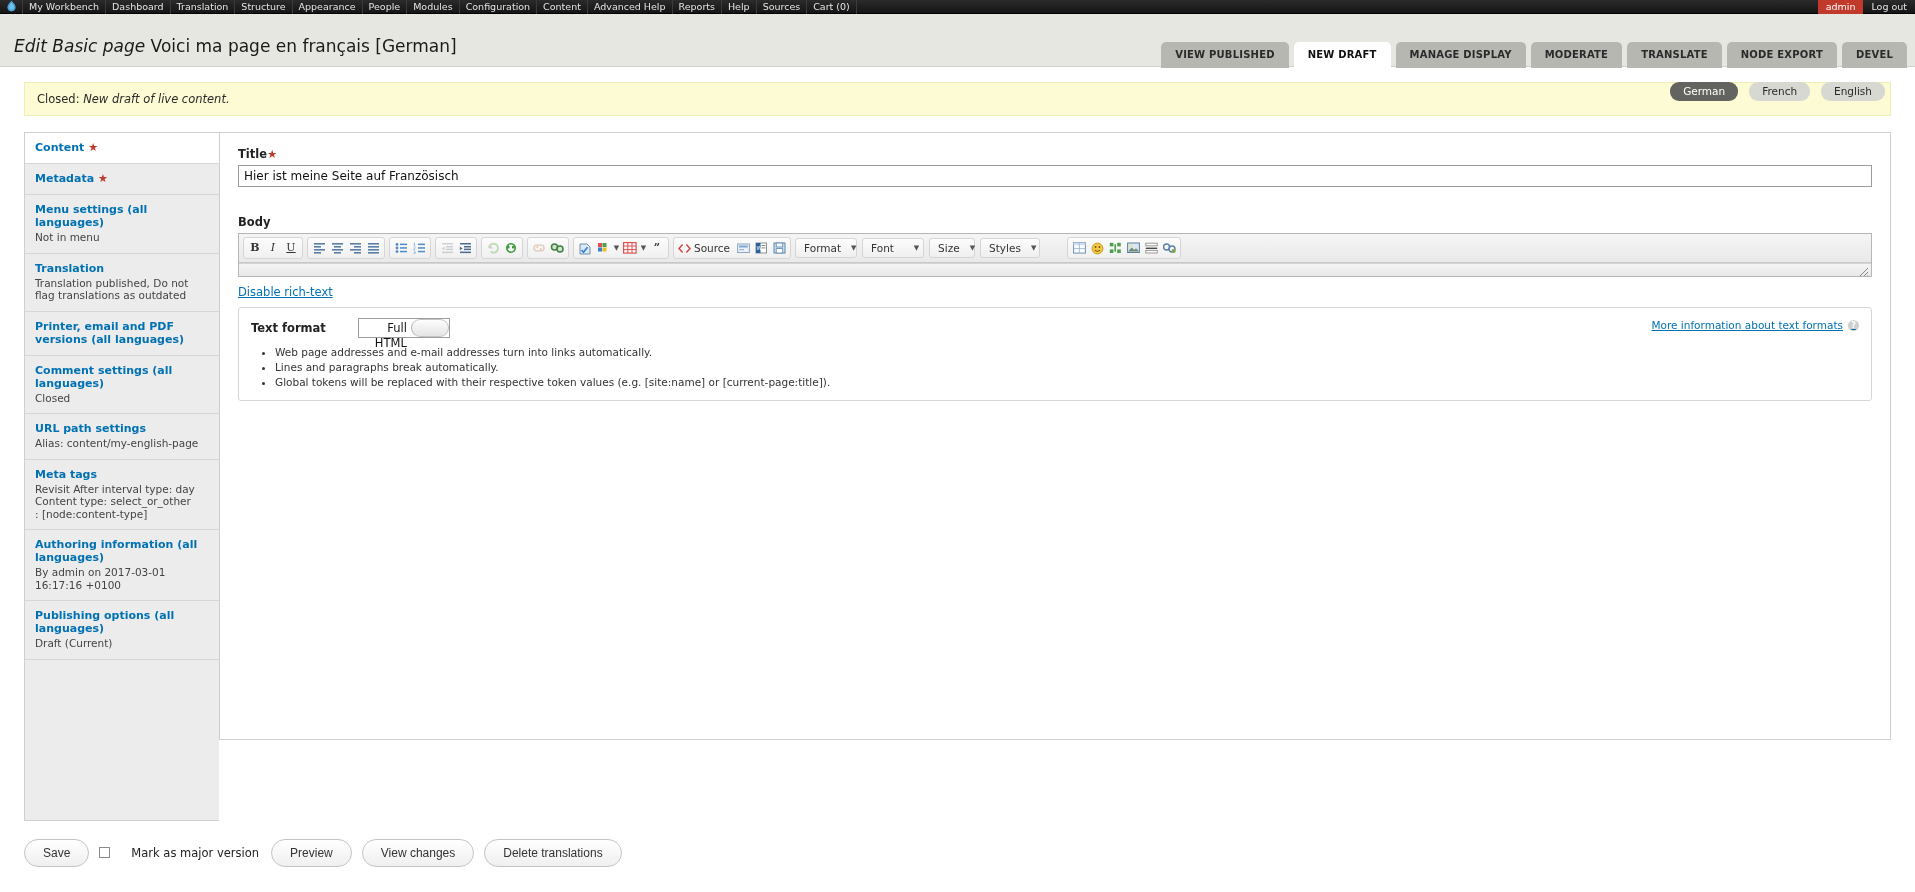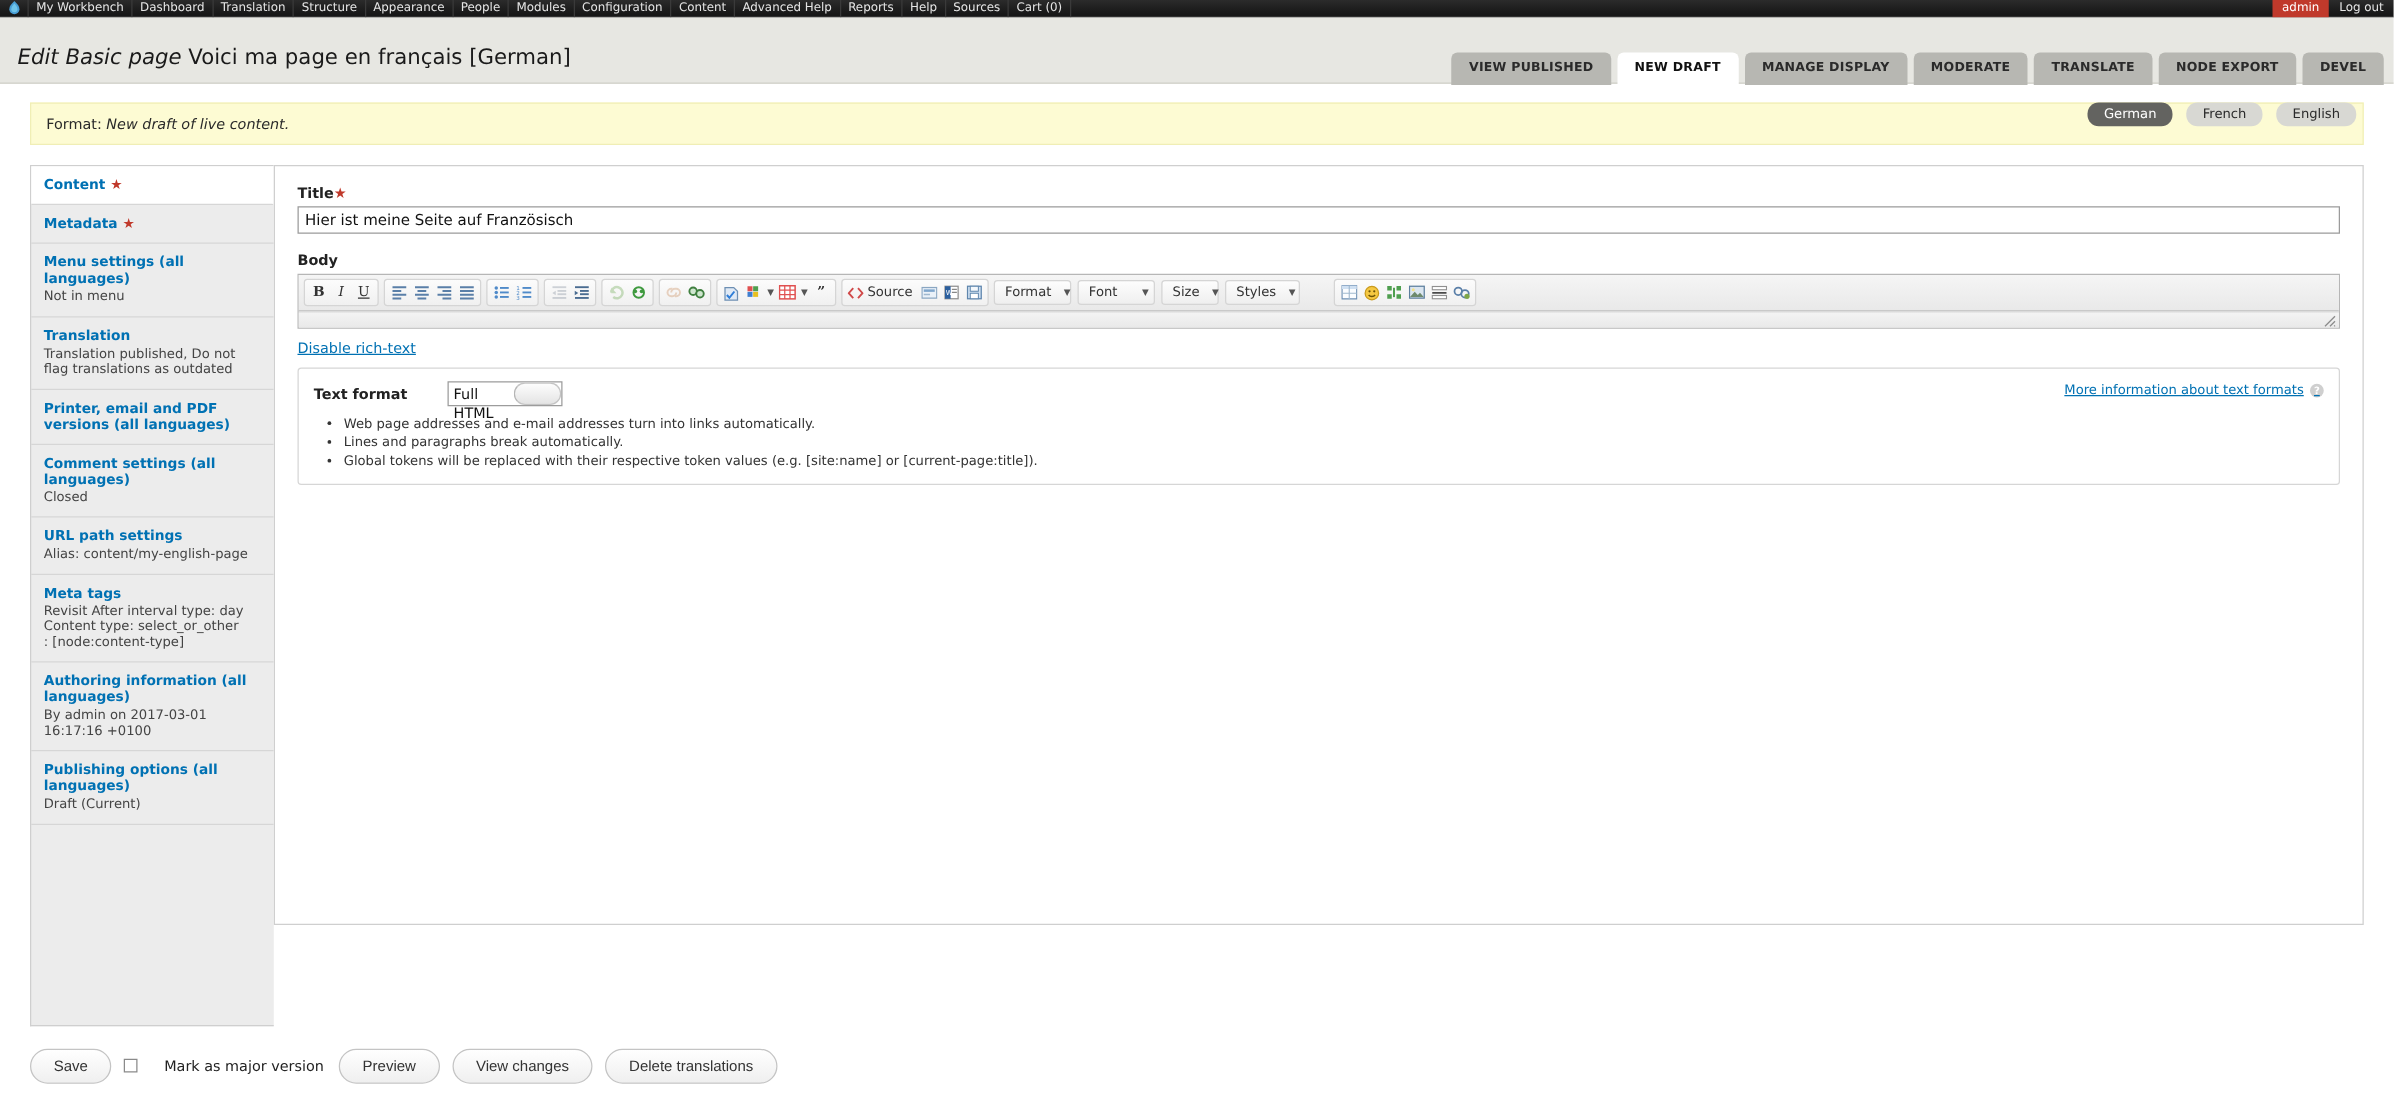--- a/index.html
+++ b/index.html
@@ -201,21 +201,21 @@
     height: 22px;
     border: 1px solid #9b9b9b;
     padding: 2px 5px;
     font-size: 12px;
     font-family: "DejaVu Sans", "Liberation Sans", sans-serif;
     color: #111;
     background: #fff;
     outline: none;
   }
 
-  .body-label { margin-top: 14px; }
+  .body-label { margin-top: 28px; }
 
   
   .cke {
     border: 1px solid #b6b6b6;
     background: #fff;
   }
   .cke-top {
     background: linear-gradient(to bottom, #f5f5f5 0%, #e9e9e9 100%);
     border-bottom: 1px solid #c9c9c9;
     padding: 3px 4px;
@@ -314,21 +314,21 @@
   }
 
   .format-row {
     position: relative;
     border: 1px solid #d6d6d6;
     border-radius: 3px;
     margin-top: 8px;
     padding: 10px 12px 10px 12px;
     background: #fff;
   }
-  .format-line { display: flex; align-items: center; }
+  .format-line { display: flex; align-items: center; text-align: right; }
   .format-line .lbl {
     font-weight: bold;
     font-size: 11.5px;
     color: #222;
     margin-right: 8px;
   }
   .sel-wrap {
     display: flex;
     align-items: stretch;
     border: 1px solid #9c9c9c;
@@ -465,21 +465,21 @@
   </div>
 
   <div class="lang-tabs">
     <div class="ltab active">German</div>
     <div class="ltab">French</div>
     <div class="ltab">English</div>
   </div>
 </div>
 
 <div class="status-bar">
-  <span>Format:</span>
+  <span>Closed:</span>
   <i>New draft of live content.</i>
 </div>
 
 <div class="main-wrap">
 
   <div class="vtabs">
     <div class="vtab selected">
       <div class="vtab-title">
         <span>Content</span>
         <span class="req">★</span>

